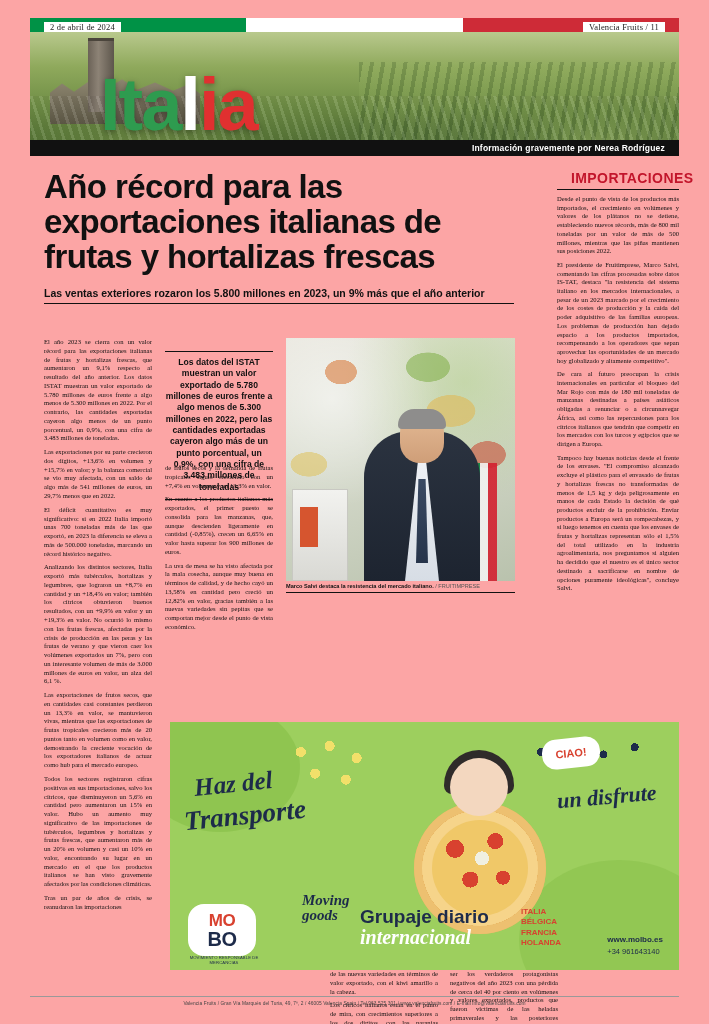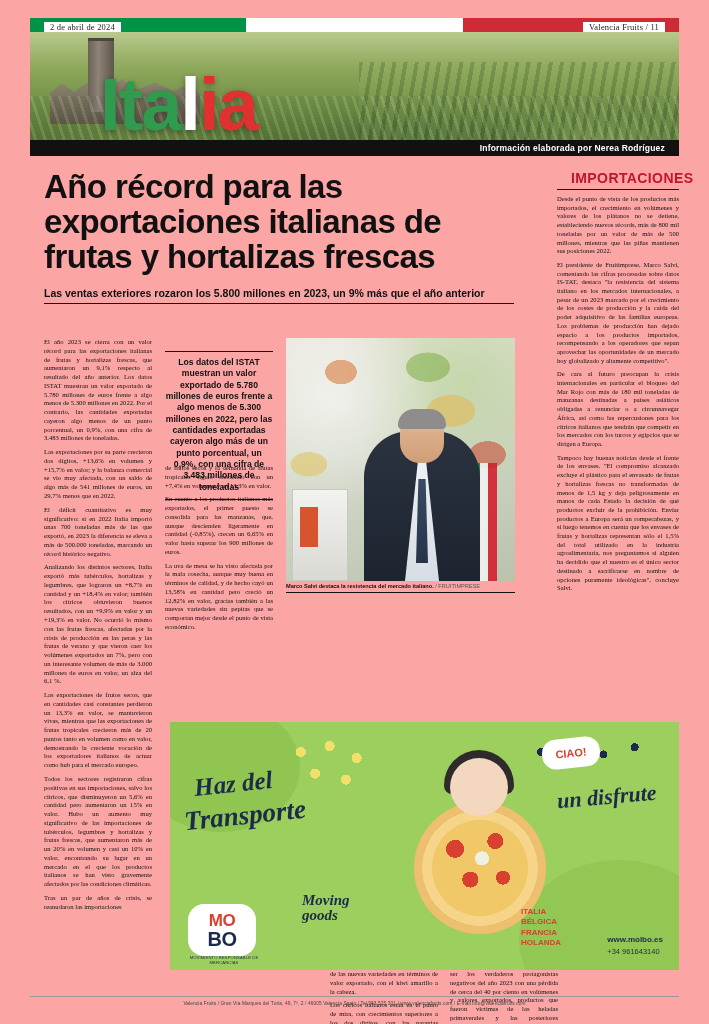--- a/index.html
+++ b/index.html
@@ -552,21 +552,21 @@
     <div class="sky"></div>
     <div class="hills"></div>
     <div class="rows-right"></div>
     <div class="town"></div>
     <div class="tower"></div>
     <div class="field-lines"></div>
     <div class="italia-word"><span class="g">Ita</span><span class="w">l</span><span class="r">ia</span></div>
   </div>
 
   <div class="credit-band">
-    <span>Información elaborada por Nerea Rodríguez</span>
+    <span>Información gravemente por Nerea Rodríguez</span>
   </div>
 
   <div class="headline-wrap">
     <h1 class="headline">Año récord para las exportaciones italianas de frutas y hortalizas frescas</h1>
     <div class="subhead">Las ventas exteriores rozaron los 5.800 millones en 2023, un 9% más que el año anterior</div>
   </div>
 
   <div class="rail">
     <div class="rail-title">
       <span class="sq"></span>
@@ -644,20 +644,24 @@
       <div class="lady-head"></div>
     </div>
 
     <div class="logo">
       <span class="mo">MO</span>
       <span class="bo">BO</span>
     </div>
     <div class="logo-sub">MOVIMIENTO RESPONSABLE DE MERCANCÍAS</div>
     <div class="moving" style="white-space:pre-line;margin-left:36px;">Moving
 goods</div>
+    <div class="grupaje">
+      <span>Grupaje diario</span>
+      <span class="it">internacional</span>
+    </div>
     <div class="countries" style="white-space:pre-line;">ITALIA
 BÉLGICA
 FRANCIA
 HOLANDA</div>
     <div class="contact">
       <div class="url">www.molbo.es</div>
       <div class="tel">+34 961643140</div>
     </div>
   </div>
 

